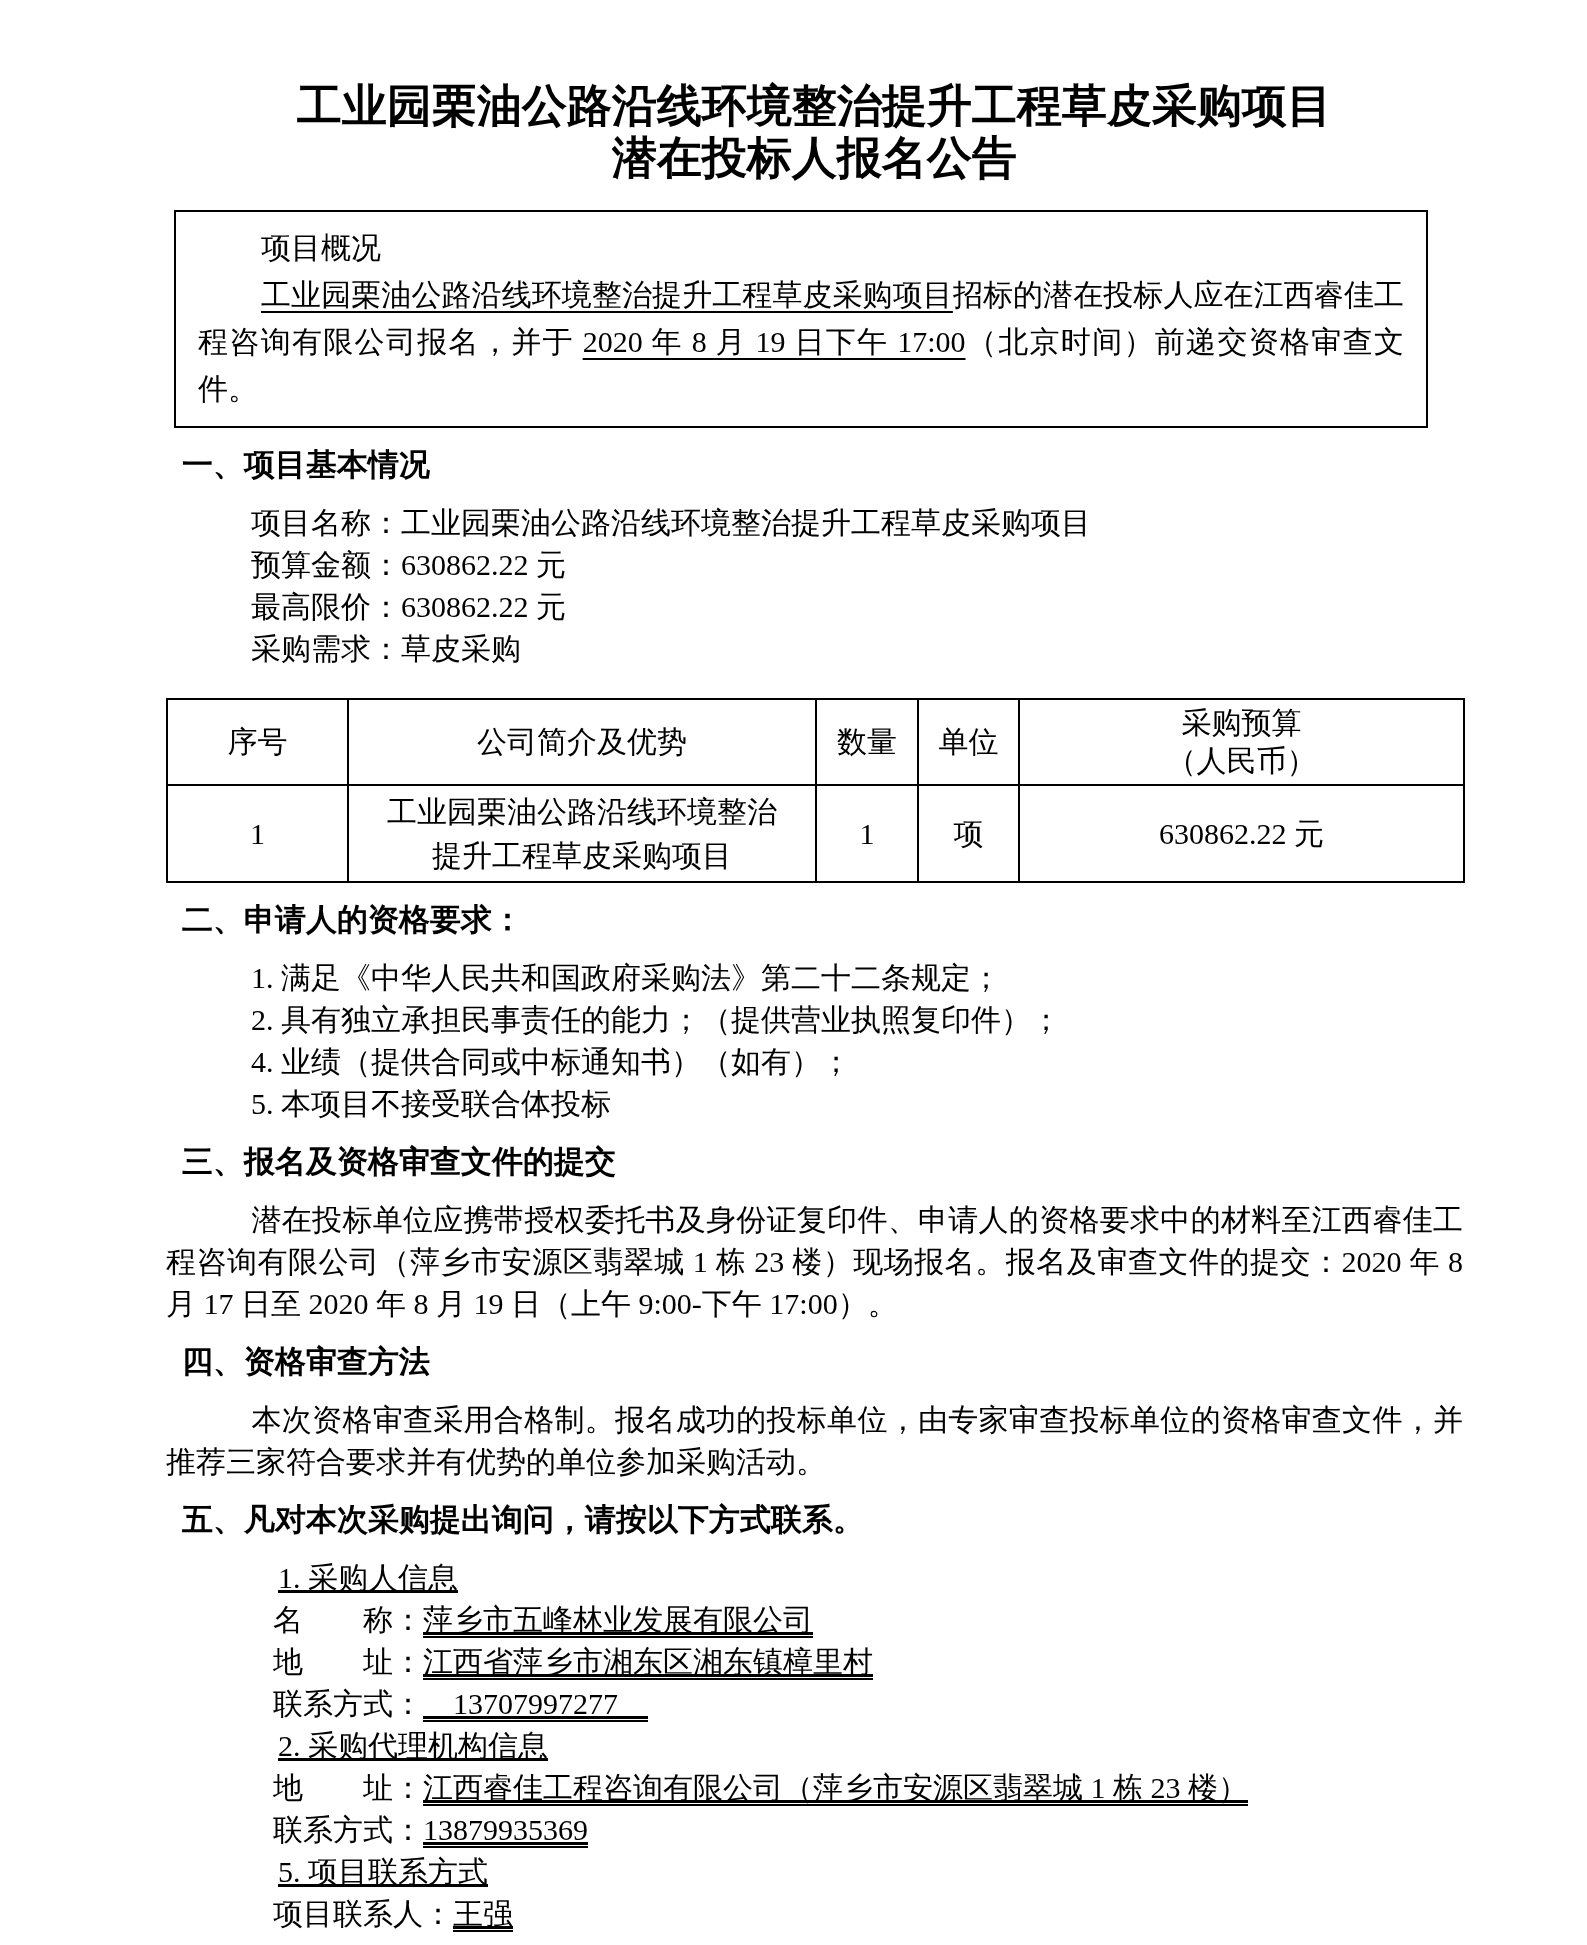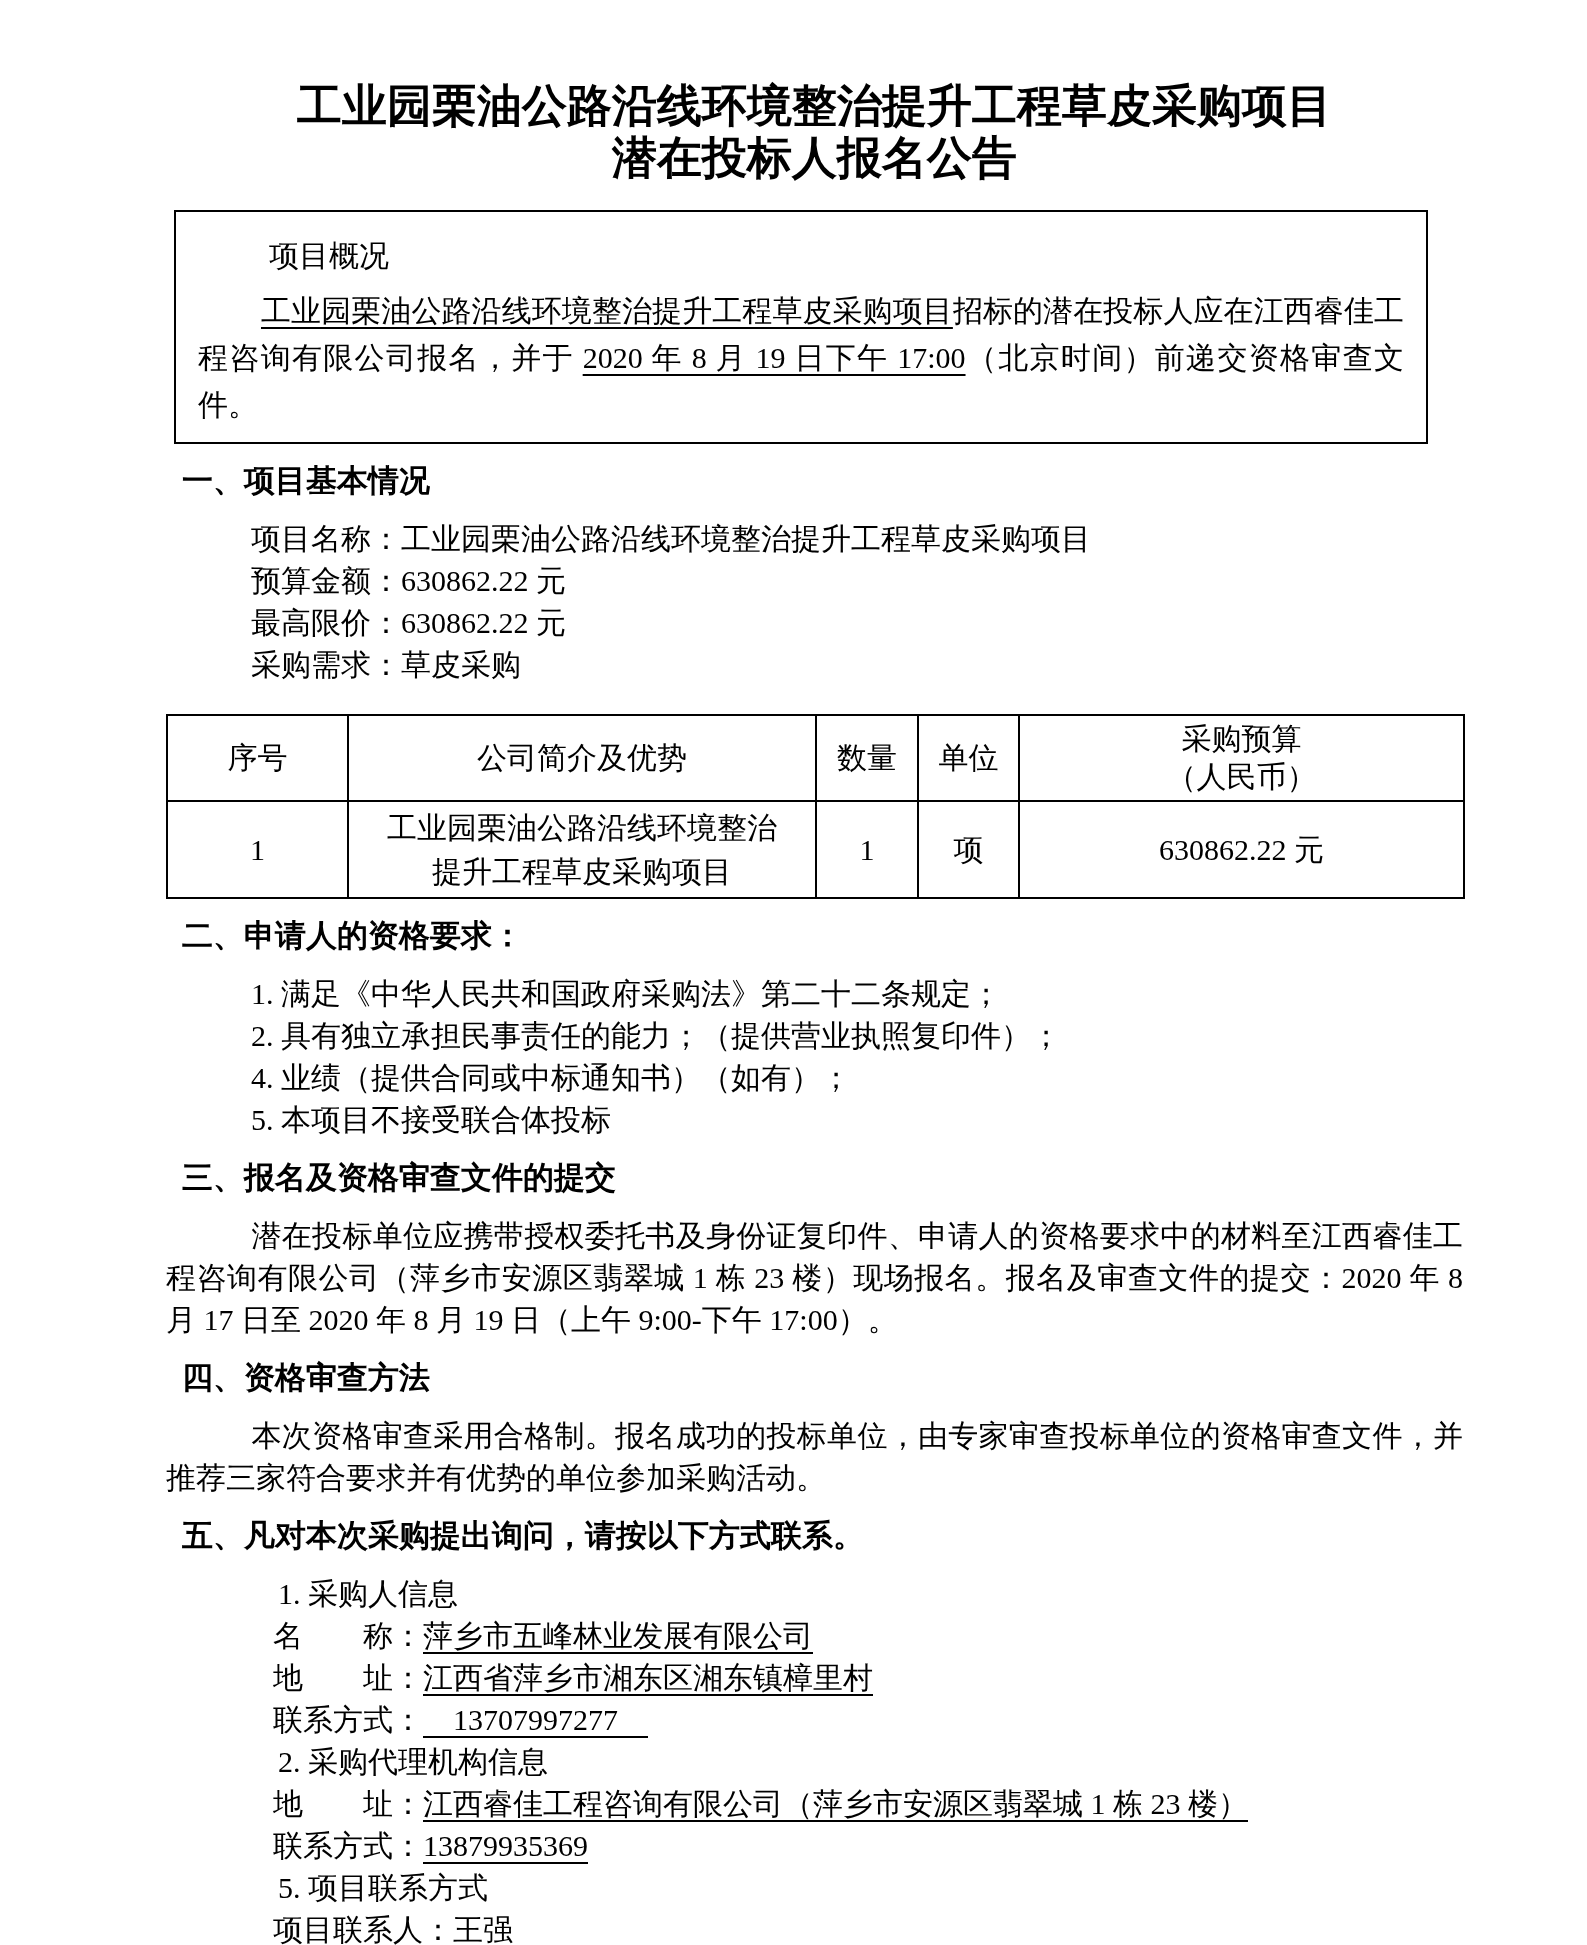--- a/index.html
+++ b/index.html
@@ -8,21 +8,21 @@
 
   .doc-title{
     font-size:45px;font-weight:bold;text-align:center;line-height:52px;
     margin:0 0 26px 0;white-space:pre-line;font-family:"Liberation Serif","DejaVu Serif",serif;
   }
 
   .overview-box{
     border:2px solid #000;margin:0 35px 2px 8px;padding:12px 22px 14px 22px;
     font-size:30px;line-height:47px;
   }
-  .ov-heading{margin:8px;text-indent:2.1em;}
+  .ov-heading{margin:0;text-indent:2.1em;}
   .ov-para{margin:0;text-indent:2.1em;text-align:justify;}
 
   .sec-heading{
     font-family:"Liberation Sans","DejaVu Sans",sans-serif;
     font-size:31px;font-weight:bold;line-height:42px;margin:16px;
   }
   .line{font-size:30px;line-height:42px;margin:0;padding-left:85px;}
   .para{font-size:30px;line-height:42px;margin:0;text-indent:2.85em;text-align:justify;}
 
   .multiline{white-space:pre-line;}
@@ -38,21 +38,21 @@
     font-size:30px;font-weight:normal;padding:0 6px;
   }
   table.items thead th{height:84px;line-height:38px;}
   table.items tbody td{height:95px;line-height:44px;}
   .col-idx{width:181px;}
   .col-name{width:468px;}
   .col-qty{width:102px;}
   .col-unit{width:101px;}
   .col-budget{width:445px;}
 
-  .contact-block p{margin:0;}
+  .contact-block p{margin:0;text-decoration:underline;}
   .sub-item{font-size:30px;line-height:42px;padding-left:112px;}
   .contact-line{font-size:30px;line-height:42px;padding-left:107px;}
   .contact-line .label{display:inline-block;}
 </style>
 </head>
 <body>
 
 <div class="page">
 
   <h1 class="doc-title multiline">工业园栗油公路沿线环境整治提升工程草皮采购项目

